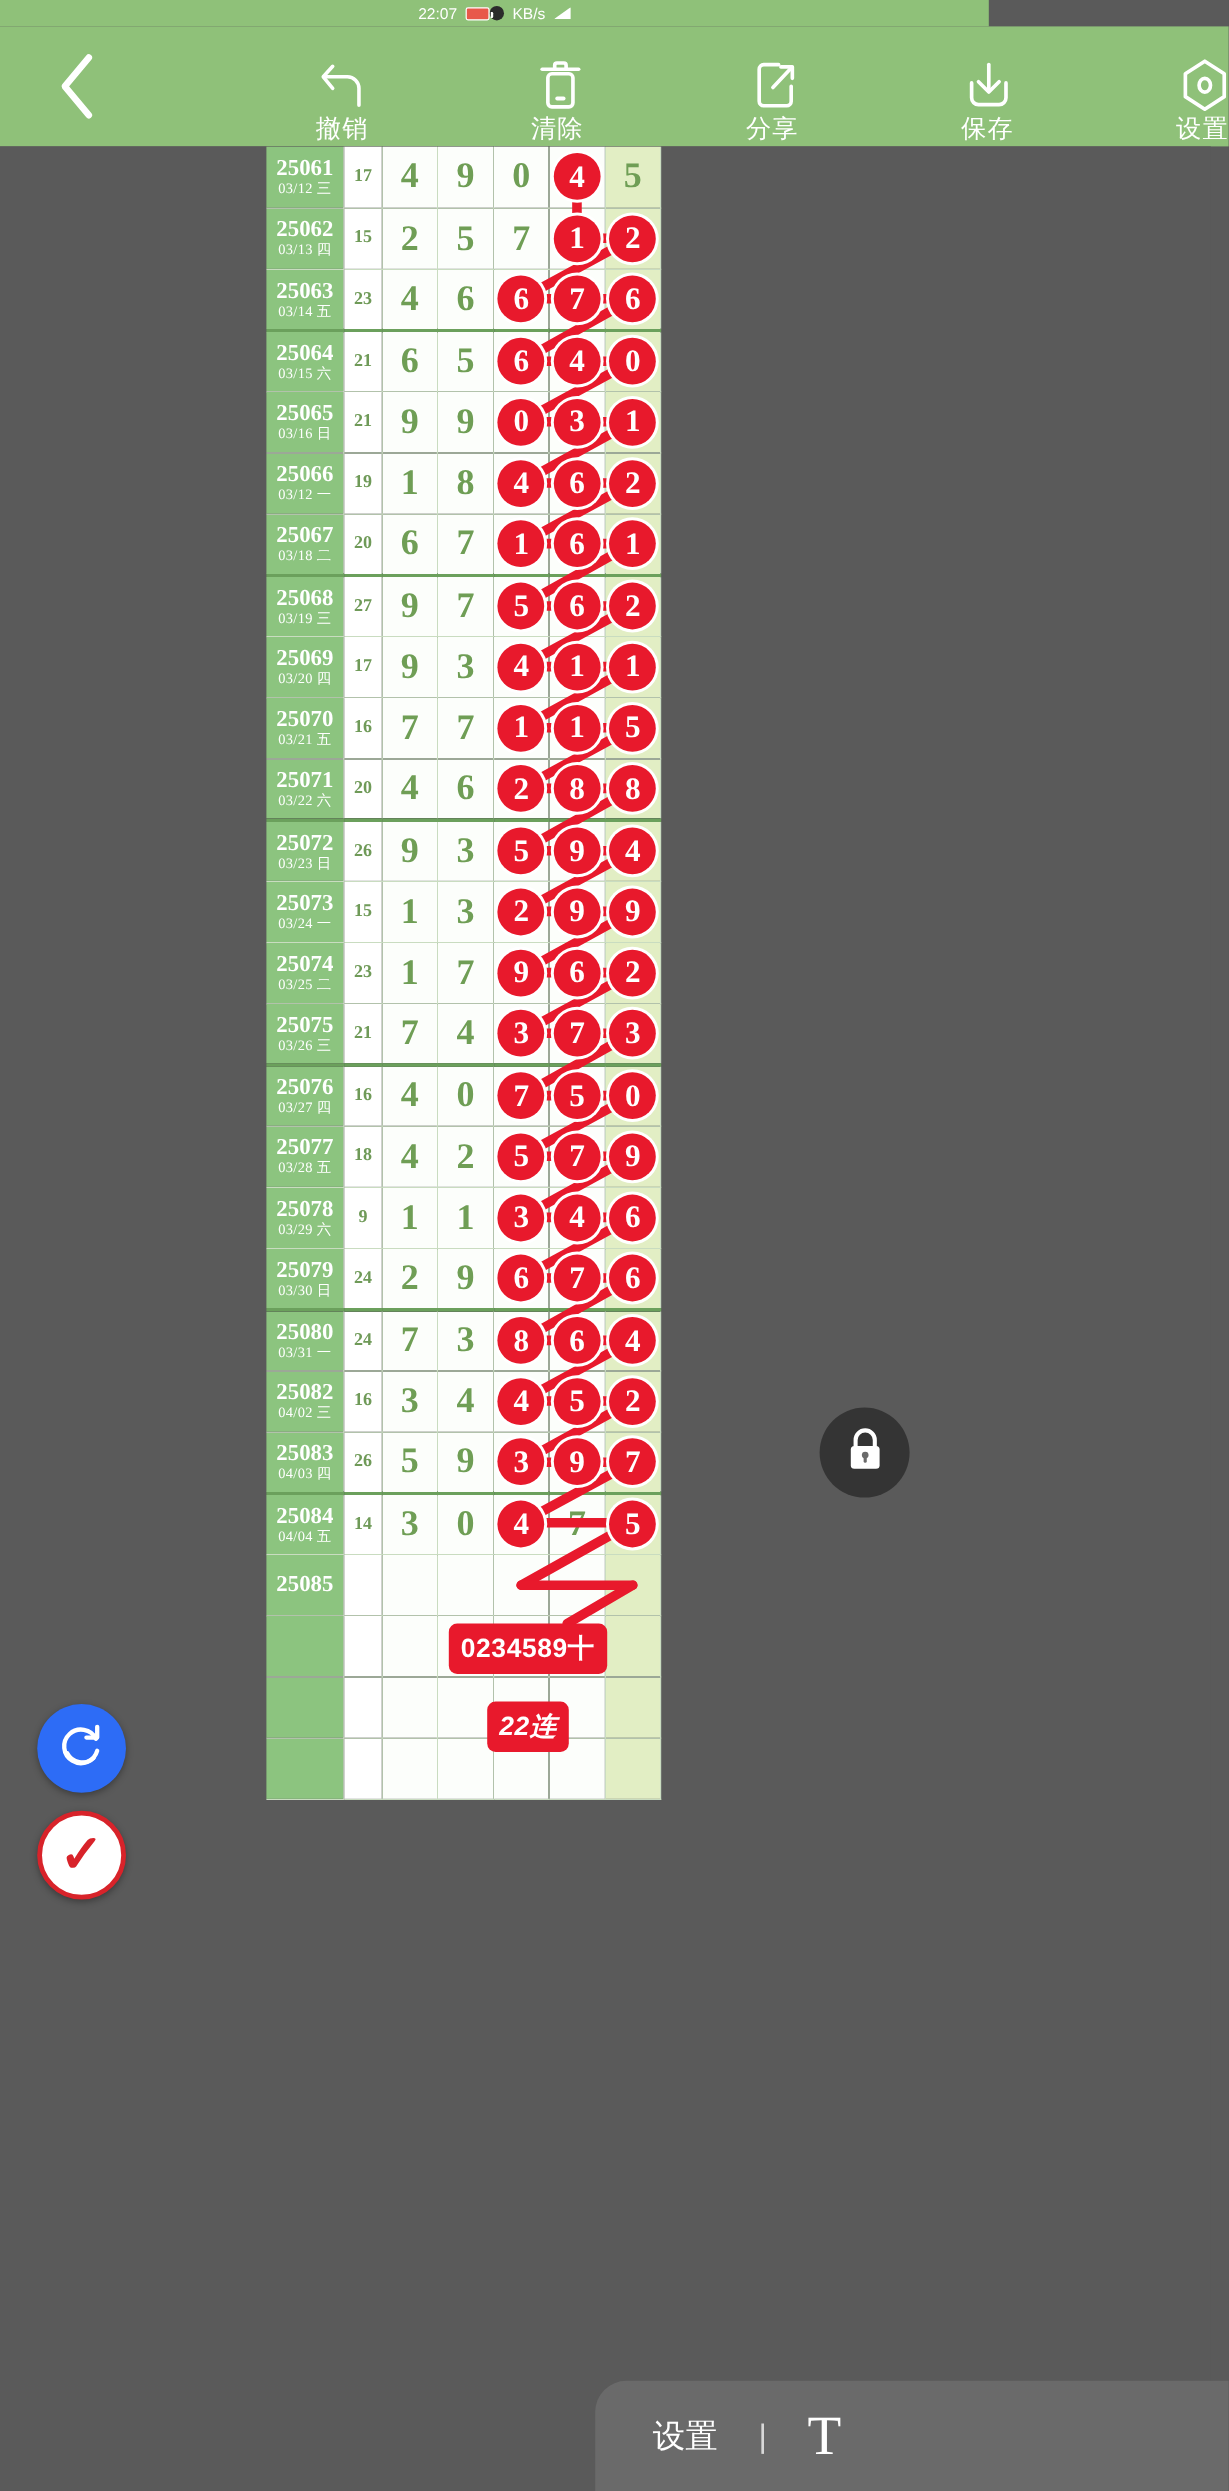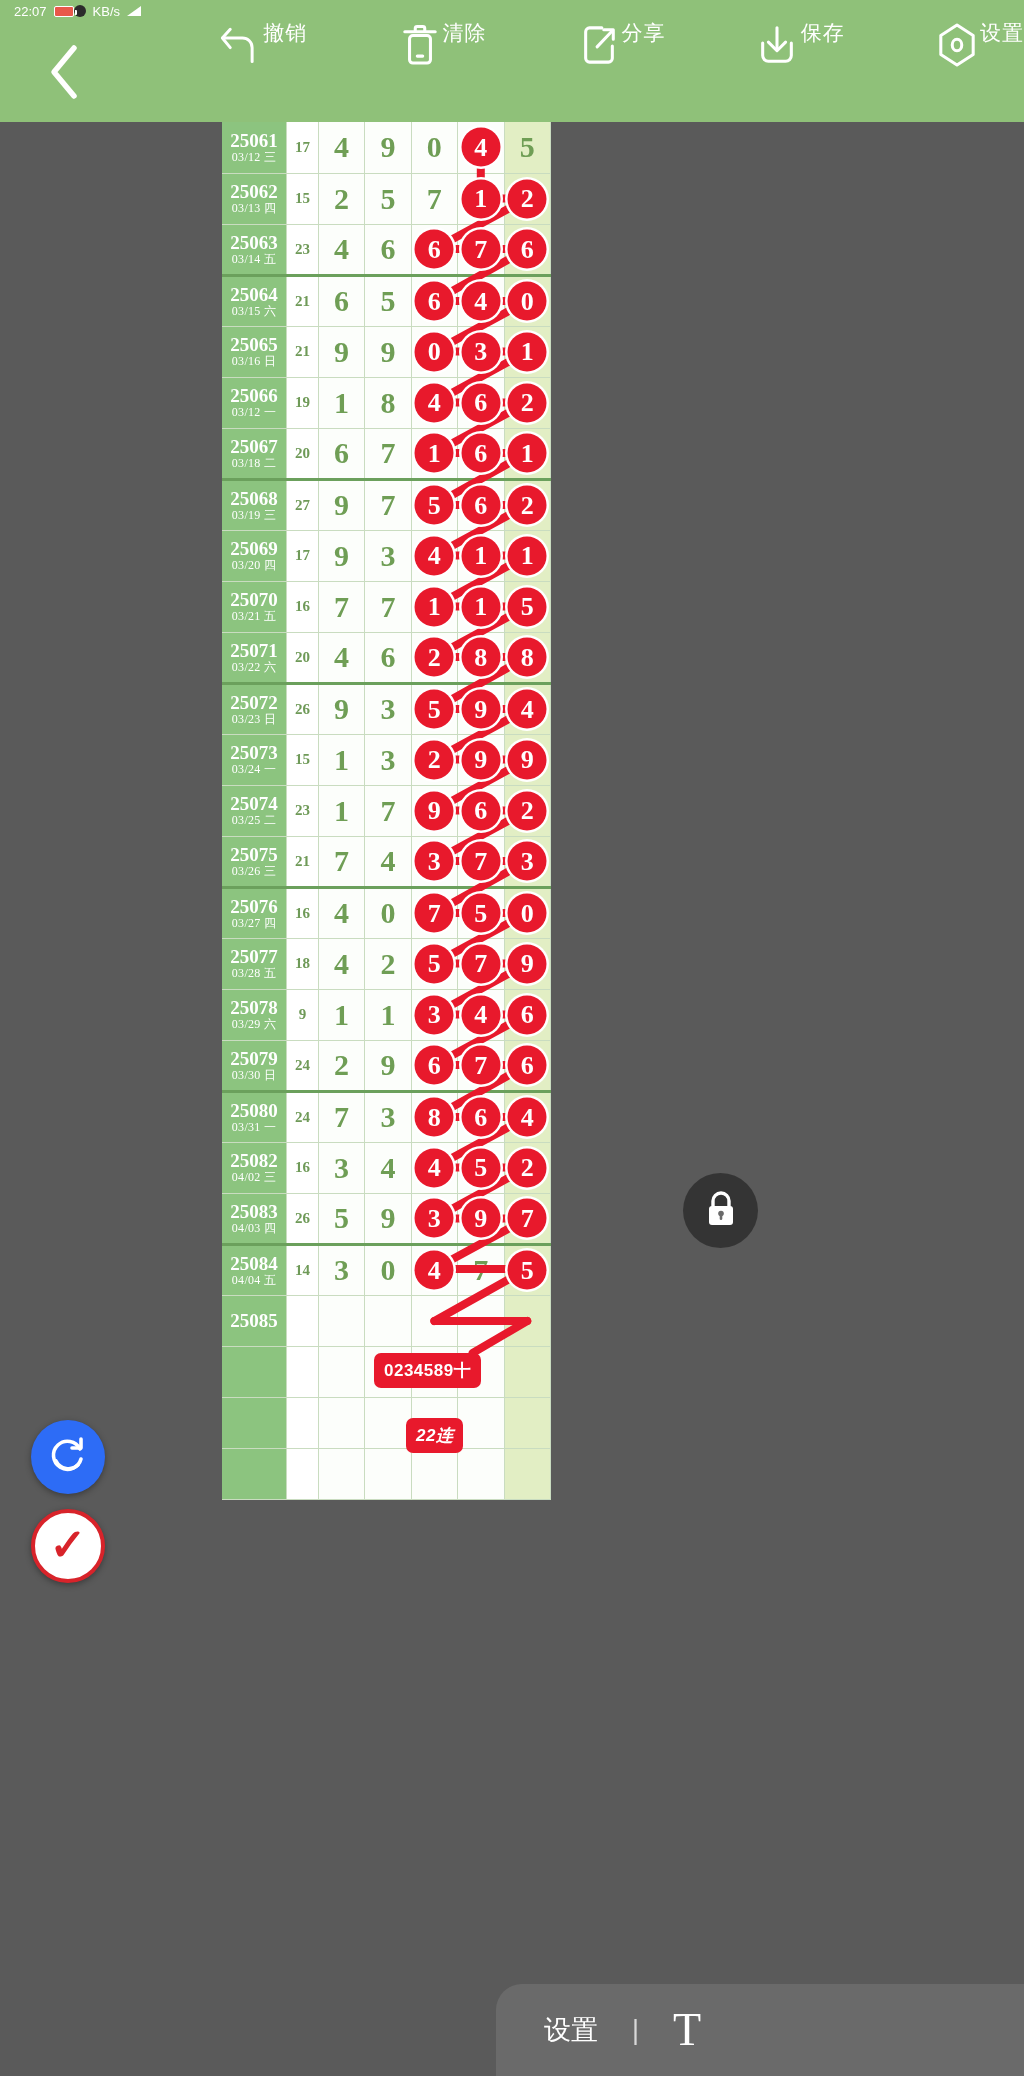--- a/index.html
+++ b/index.html
@@ -6,23 +6,23 @@
   html,body { width:1024px; height:2076px; }
   body{
     font-family:"Liberation Sans", sans-serif;
     background:#5a5a5a;
     position:relative;
     overflow:hidden;
   }
 
   
   #status-bar{
-    position:absolute; left:0; top:0; width:1024px; height:22px;
+    position:absolute; left:0; top:0; width:824px; height:22px;
     background:#8fc179; color:#ffffff;
-    display:flex; align-items:center; justify-content:flex-start;
+    display:flex; align-items:center; justify-content:center;
     padding:0 14px; font-size:13px; overflow:hidden;
   }
   #status-bar .st-left,#status-bar .st-right{display:flex;align-items:center;gap:7px;}
   .batt{width:20px;height:11px;border:1.6px solid #fff;border-radius:2px;position:relative;background:#e8584a;}
   .batt:after{content:"";position:absolute;right:-4px;top:3px;width:2px;height:5px;background:#fff;border-radius:0 1px 1px 0;}
   .wifi-dot{width:12px;height:12px;background:#2b2b2b;border-radius:50%;}
   .sig{width:14px;height:10px;background:#fff;clip-path:polygon(0 100%,100% 100%,100% 0);}
 
   
   #toolbar{
@@ -31,21 +31,21 @@
     display:flex; align-items:flex-end;
   }
   .tb-back{
     width:128px; height:100px;
     display:flex;align-items:center;justify-content:center;
     cursor:pointer;
   }
   .tb-back svg{display:block;}
   .tb-item{
     flex:1 1 0; height:100px;
-    display:flex;align-items:flex-start;justify-content:flex-end;
+    display:flex;flex-direction:column;align-items:flex-end;justify-content:flex-end;
     padding-bottom:4px; gap:3px; cursor:pointer;
   }
   .tb-icn{height:46px;display:flex;align-items:center;justify-content:center;}
   .tb-lbl{color:#ffffff;font-size:21px;letter-spacing:1px;line-height:1;}
 
   
   #main{
     position:absolute; left:0; top:122px; width:1009px; height:1954px;
     background:#5a5a5a; overflow:hidden;
   }
@@ -100,21 +100,21 @@
     z-index:6;
   }
 
   
   #lines{position:absolute;left:0;top:0;width:329px;height:100%;z-index:4;pointer-events:none;}
 
   
   .badge{
     position:absolute; z-index:9;
     background:#e8192c;color:#fff;border-radius:7px;
-    font-size:17px; font-weight:bold; padding:6px 10px;
+    font-size:22px; font-weight:bold; padding:6px 10px;
     white-space:nowrap; letter-spacing:0.5px;
   }
   #badge-combo{left:152px; top:1231px;}
   #badge-streak{left:184px; top:1296px;font-style:italic;}
 
   
   .fab{
     position:absolute; border-radius:50%;
     display:flex;align-items:center;justify-content:center;
     z-index:30; cursor:pointer;

